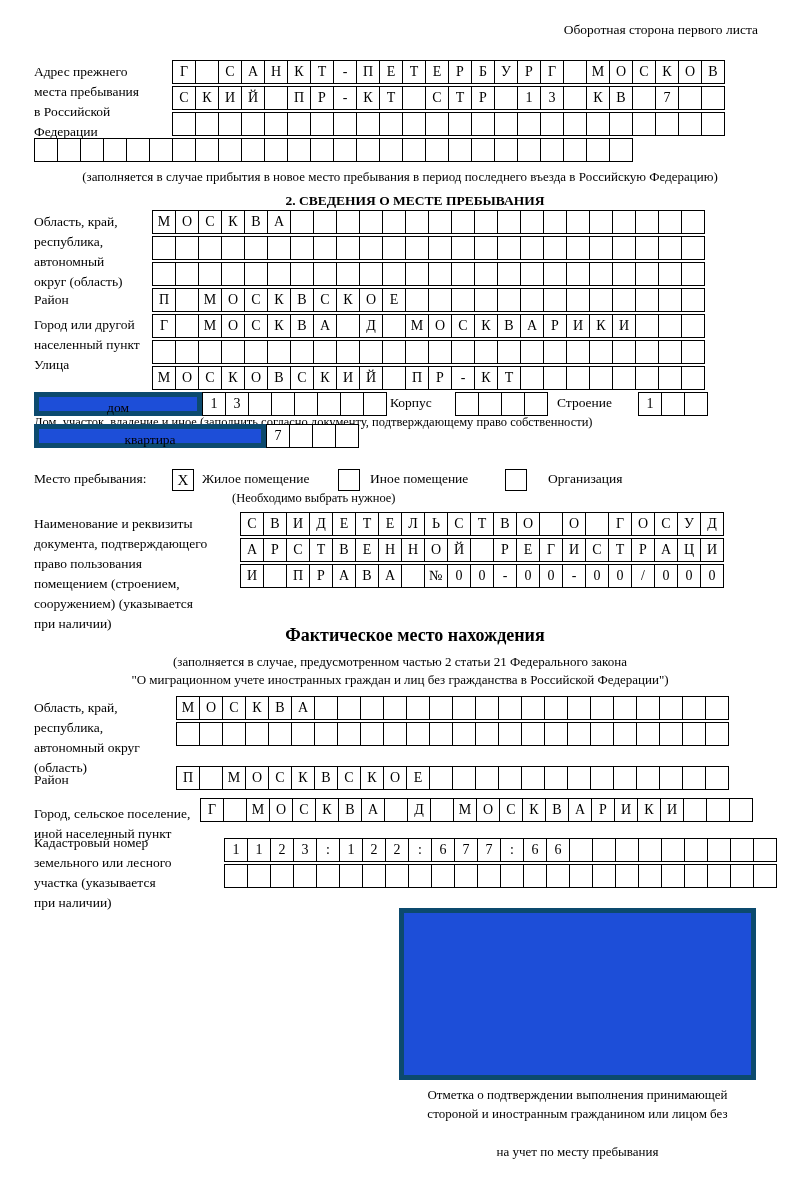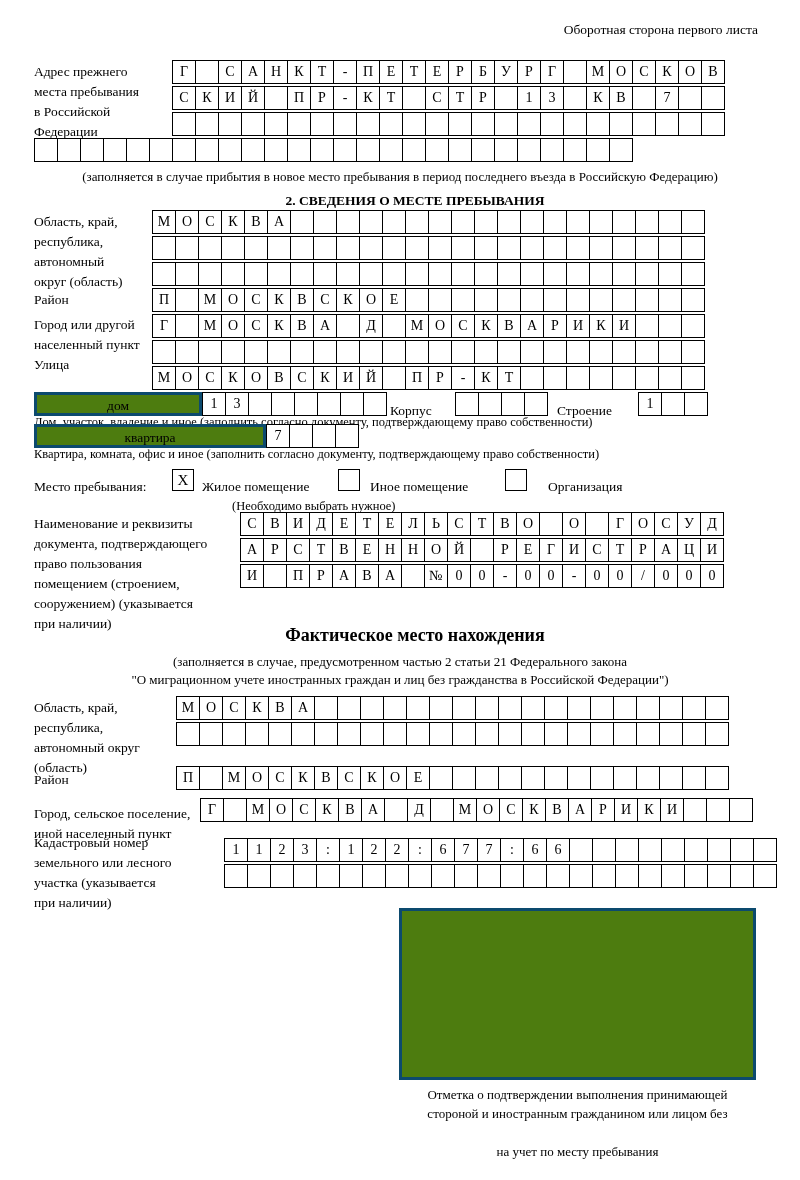--- a/index.html
+++ b/index.html
@@ -51,39 +51,38 @@
     margin-right: -1px;
     box-sizing: border-box;
     font-size: 14px;
     line-height: 22px;
     text-align: center;
     font-family: "Liberation Serif", serif;
     background: #fff;
   }
   .bigbox {
     position: absolute;
-    border: 3px solid #0c4a6e;
+    border: 5px solid #0c4a6e;
     box-sizing: border-box;
-    background: #4d7c0f;
+    background: #1d4ed8;
   }
   .chk {
     width: 22px;
     height: 22px;
     border: 1px solid #000;
     box-sizing: border-box;
     text-align: center;
     font-size: 15px;
     line-height: 20px;
     display: inline-block;
   }
   .inl {
     position: absolute;
     font-size: 13.5px;
     line-height: 22px;
-    margin-top: 8px;
   }
 </style>
 </head>
 <body>
 
 <div class="page">
 
   <div class="hdr">Оборотная сторона первого листа</div>
 
   <div class="lbl" style="left:34px; top:62px;">Адрес прежнего
@@ -428,21 +427,20 @@
   <div class="bigbox" style="left:34px; top:424px; width:232px; height:24px;">
     <div style="text-align:center; font-size:13.5px; line-height:22px;">квартира</div>
   </div>
   <div class="row" id="s2-flat" style="left:266px; top:424px;">
       <div class="cell">7</div>
       <div class="cell"></div>
       <div class="cell"></div>
       <div class="cell"></div>
     </div>
 
-  <div class="lbl small" style="left:34px; top:444px;">Квартира, комната, офис и иное (заполнить согласно документу, подтверждающему право собственности)</div>
 
   <div class="inl" style="left:34px; top:468px;">Место пребывания:</div>
   <div class="chk" style="position:absolute; left:172px; top:469px;">X</div>
   <div class="inl" style="left:202px; top:468px;">Жилое помещение</div>
   <div class="chk" style="position:absolute; left:338px; top:469px;"></div>
   <div class="inl" style="left:370px; top:468px;">Иное помещение</div>
   <div class="chk" style="position:absolute; left:505px; top:469px;"></div>
   <div class="inl" style="left:548px; top:468px;">Организация</div>
   <div class="inl" style="left:232px; top:487px; font-size:12.5px;">(Необходимо выбрать нужное)</div>
 

